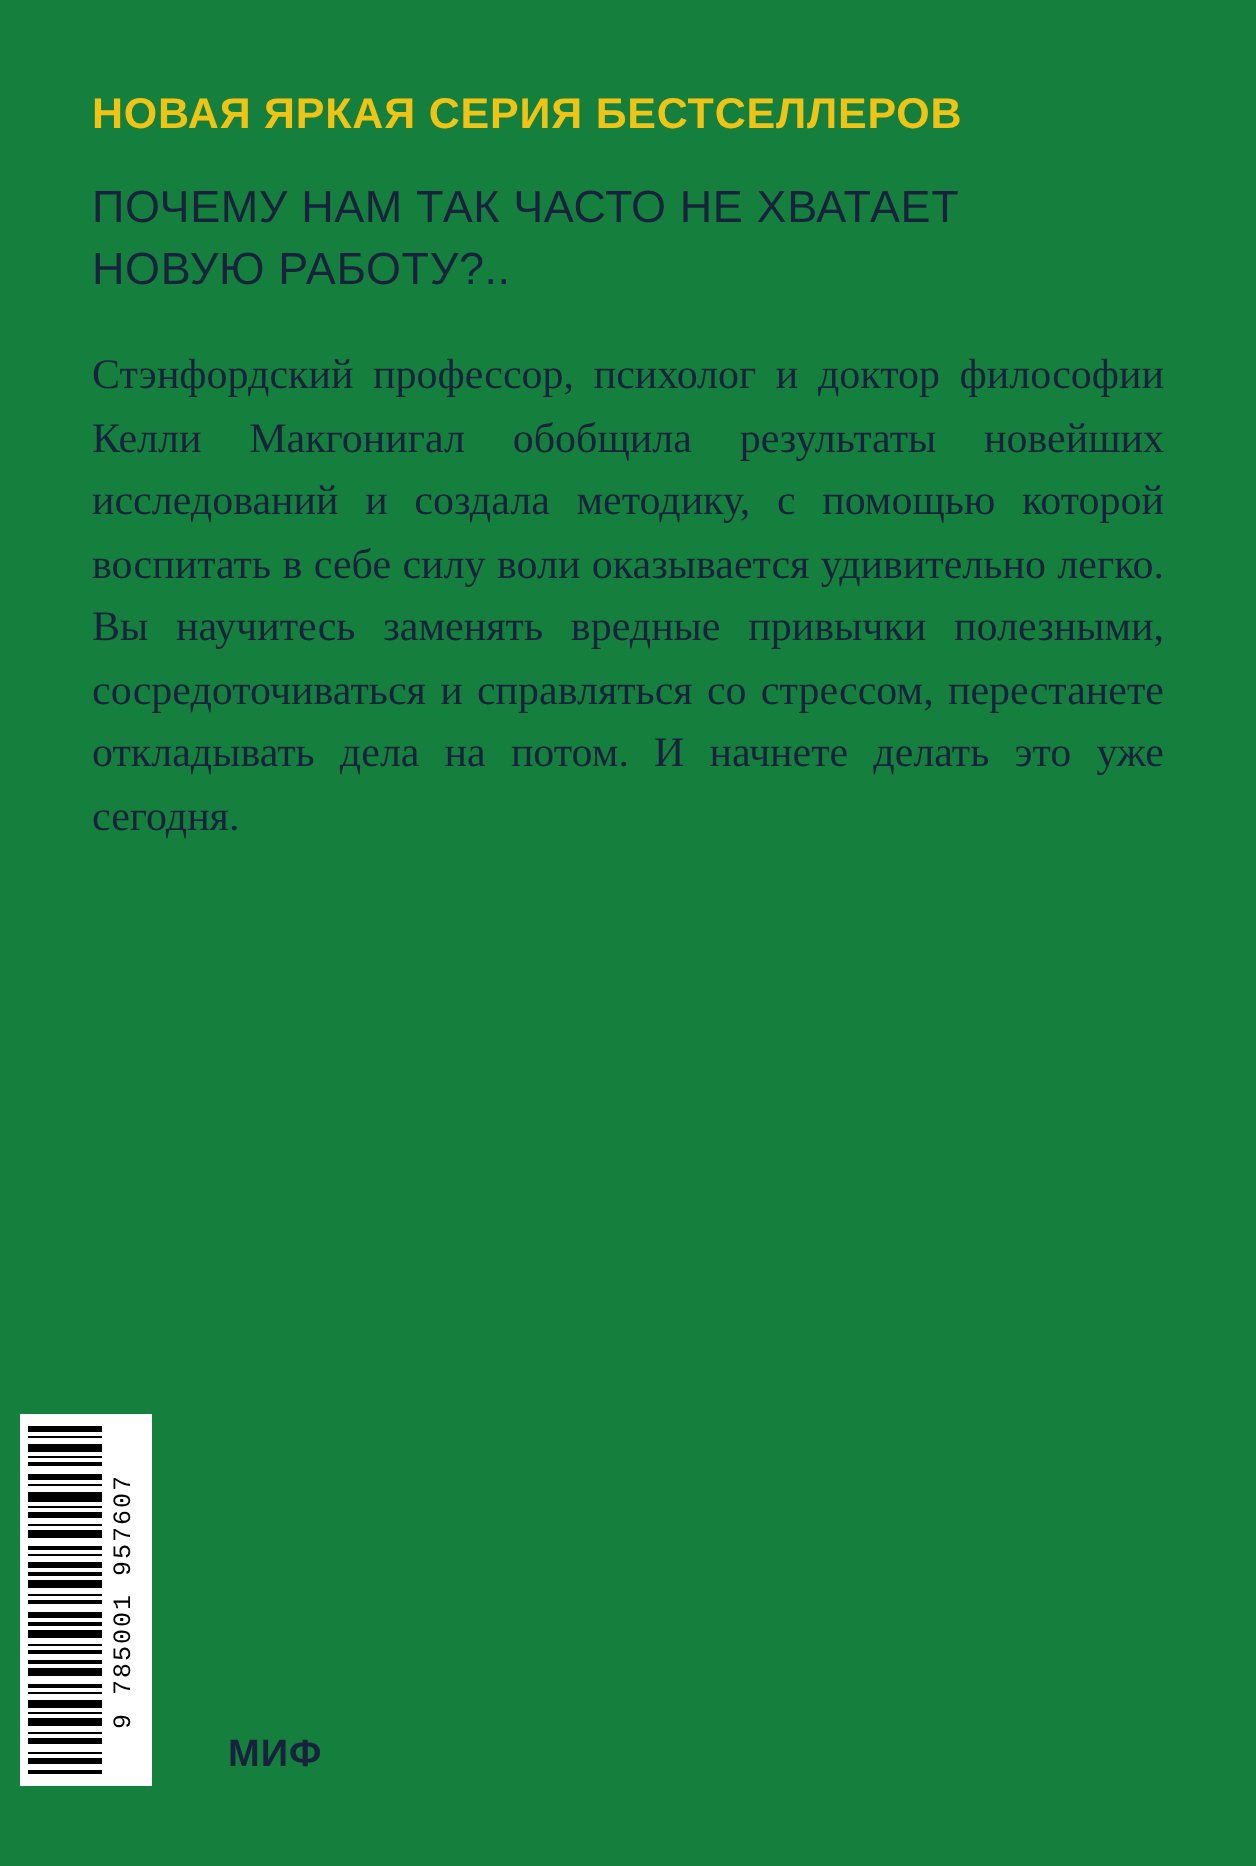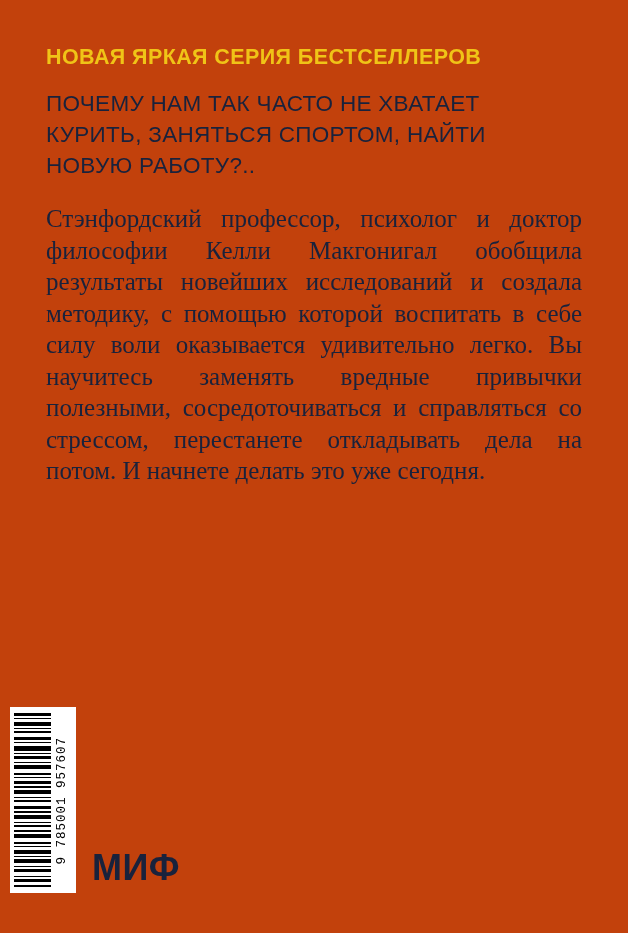--- a/index.html
+++ b/index.html
@@ -11,21 +11,21 @@
     height: 933px;
     background: #1272bd;
     font-family: "Liberation Sans", sans-serif;
     overflow: hidden;
     position: relative;
   }
 
   .cover {
     position: absolute;
     inset: 0;
-    background: #c2410c;
+    background: #15803d;
   }
 
   .content {
     position: absolute;
     left: 46px;
     top: 42px;
     width: 540px;
   }
 
   .series-line {
@@ -51,21 +51,21 @@
     color: #19223c;
     text-transform: uppercase;
   }
 
   .headline-block {
     margin-bottom: 22px;
   }
 
   .body-text {
     font-family: "Liberation Serif", serif;
-    font-size: 25px;
+    font-size: 21px;
     line-height: 31.5px;
     color: #19223c;
     text-align: justify;
     text-justify: inter-word;
     width: 536px;
   }
 
   .body-text p {
     margin: 0;
   }
@@ -110,43 +110,42 @@
   }
   .barcode-digits span {
     writing-mode: vertical-rl;
     transform: rotate(180deg);
     white-space: nowrap;
   }
 
   
   .publisher {
     position: absolute;
-    left: 92px;
+    left: 114px;
     bottom: 44px;
     font-family: "Liberation Sans", sans-serif;
     font-weight: bold;
-    font-size: 36px;
+    font-size: 19px;
     letter-spacing: 0.5px;
     color: #19223c;
   }
 </style>
 </head>
 <body>
 
 <div class="cover">
 
   <div class="content">
 
     <div class="series-block">
       <div class="series-line">НОВАЯ ЯРКАЯ СЕРИЯ БЕСТСЕЛЛЕРОВ</div>
     </div>
 
     <div class="headline-block">
       <div class="headline">ПОЧЕМУ НАМ ТАК ЧАСТО НЕ ХВАТАЕТ</div>
-      <div class="headline">КУРИТЬ, ЗАНЯТЬСЯ СПОРТОМ, НАЙТИ</div>
       <div class="headline">НОВУЮ РАБОТУ?..</div>
     </div>
 
     <div class="body-text">
       <p>Стэнфордский профессор, психолог и доктор философии Келли Макгонигал обобщила результаты новейших исследований и создала методику, с помощью которой воспитать в себе силу воли оказывается удивительно легко. Вы научитесь заменять вредные привычки полезными, сосредоточиваться и справляться со стрессом, перестанете откладывать дела на потом. И начнете делать это уже сегодня.</p>
     </div>
 
   </div>
 
   <div class="barcode-wrap">

